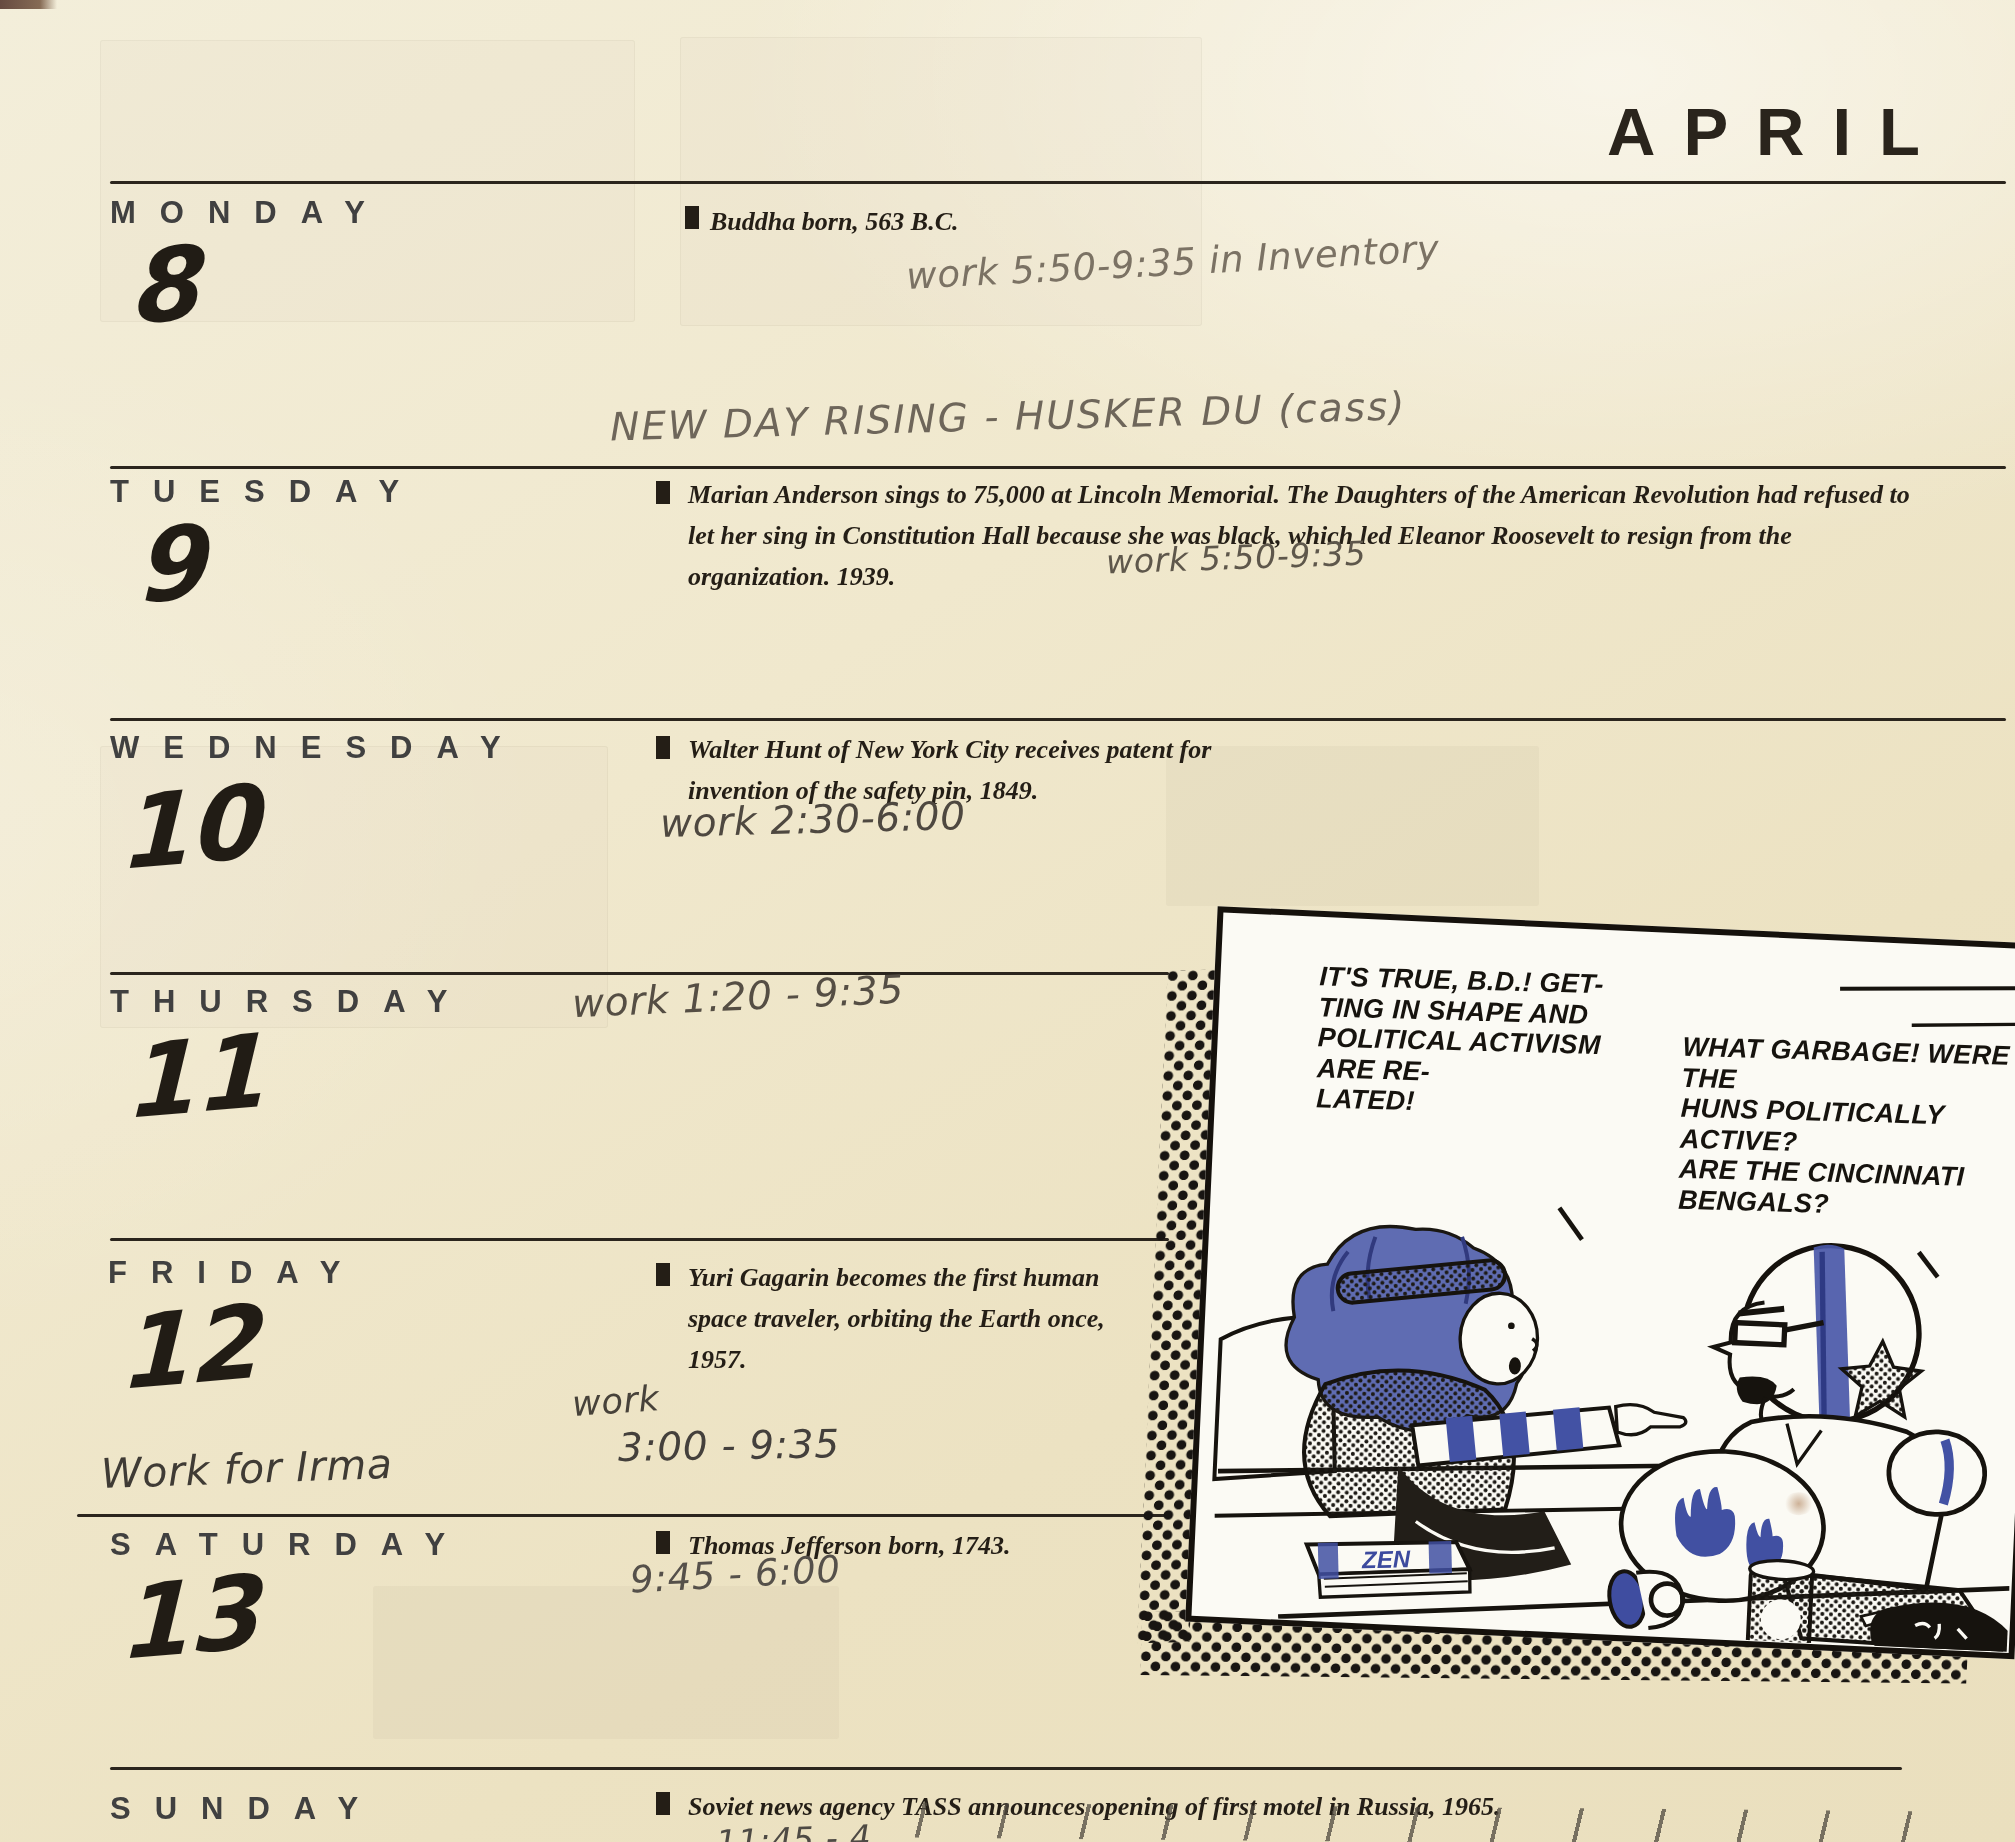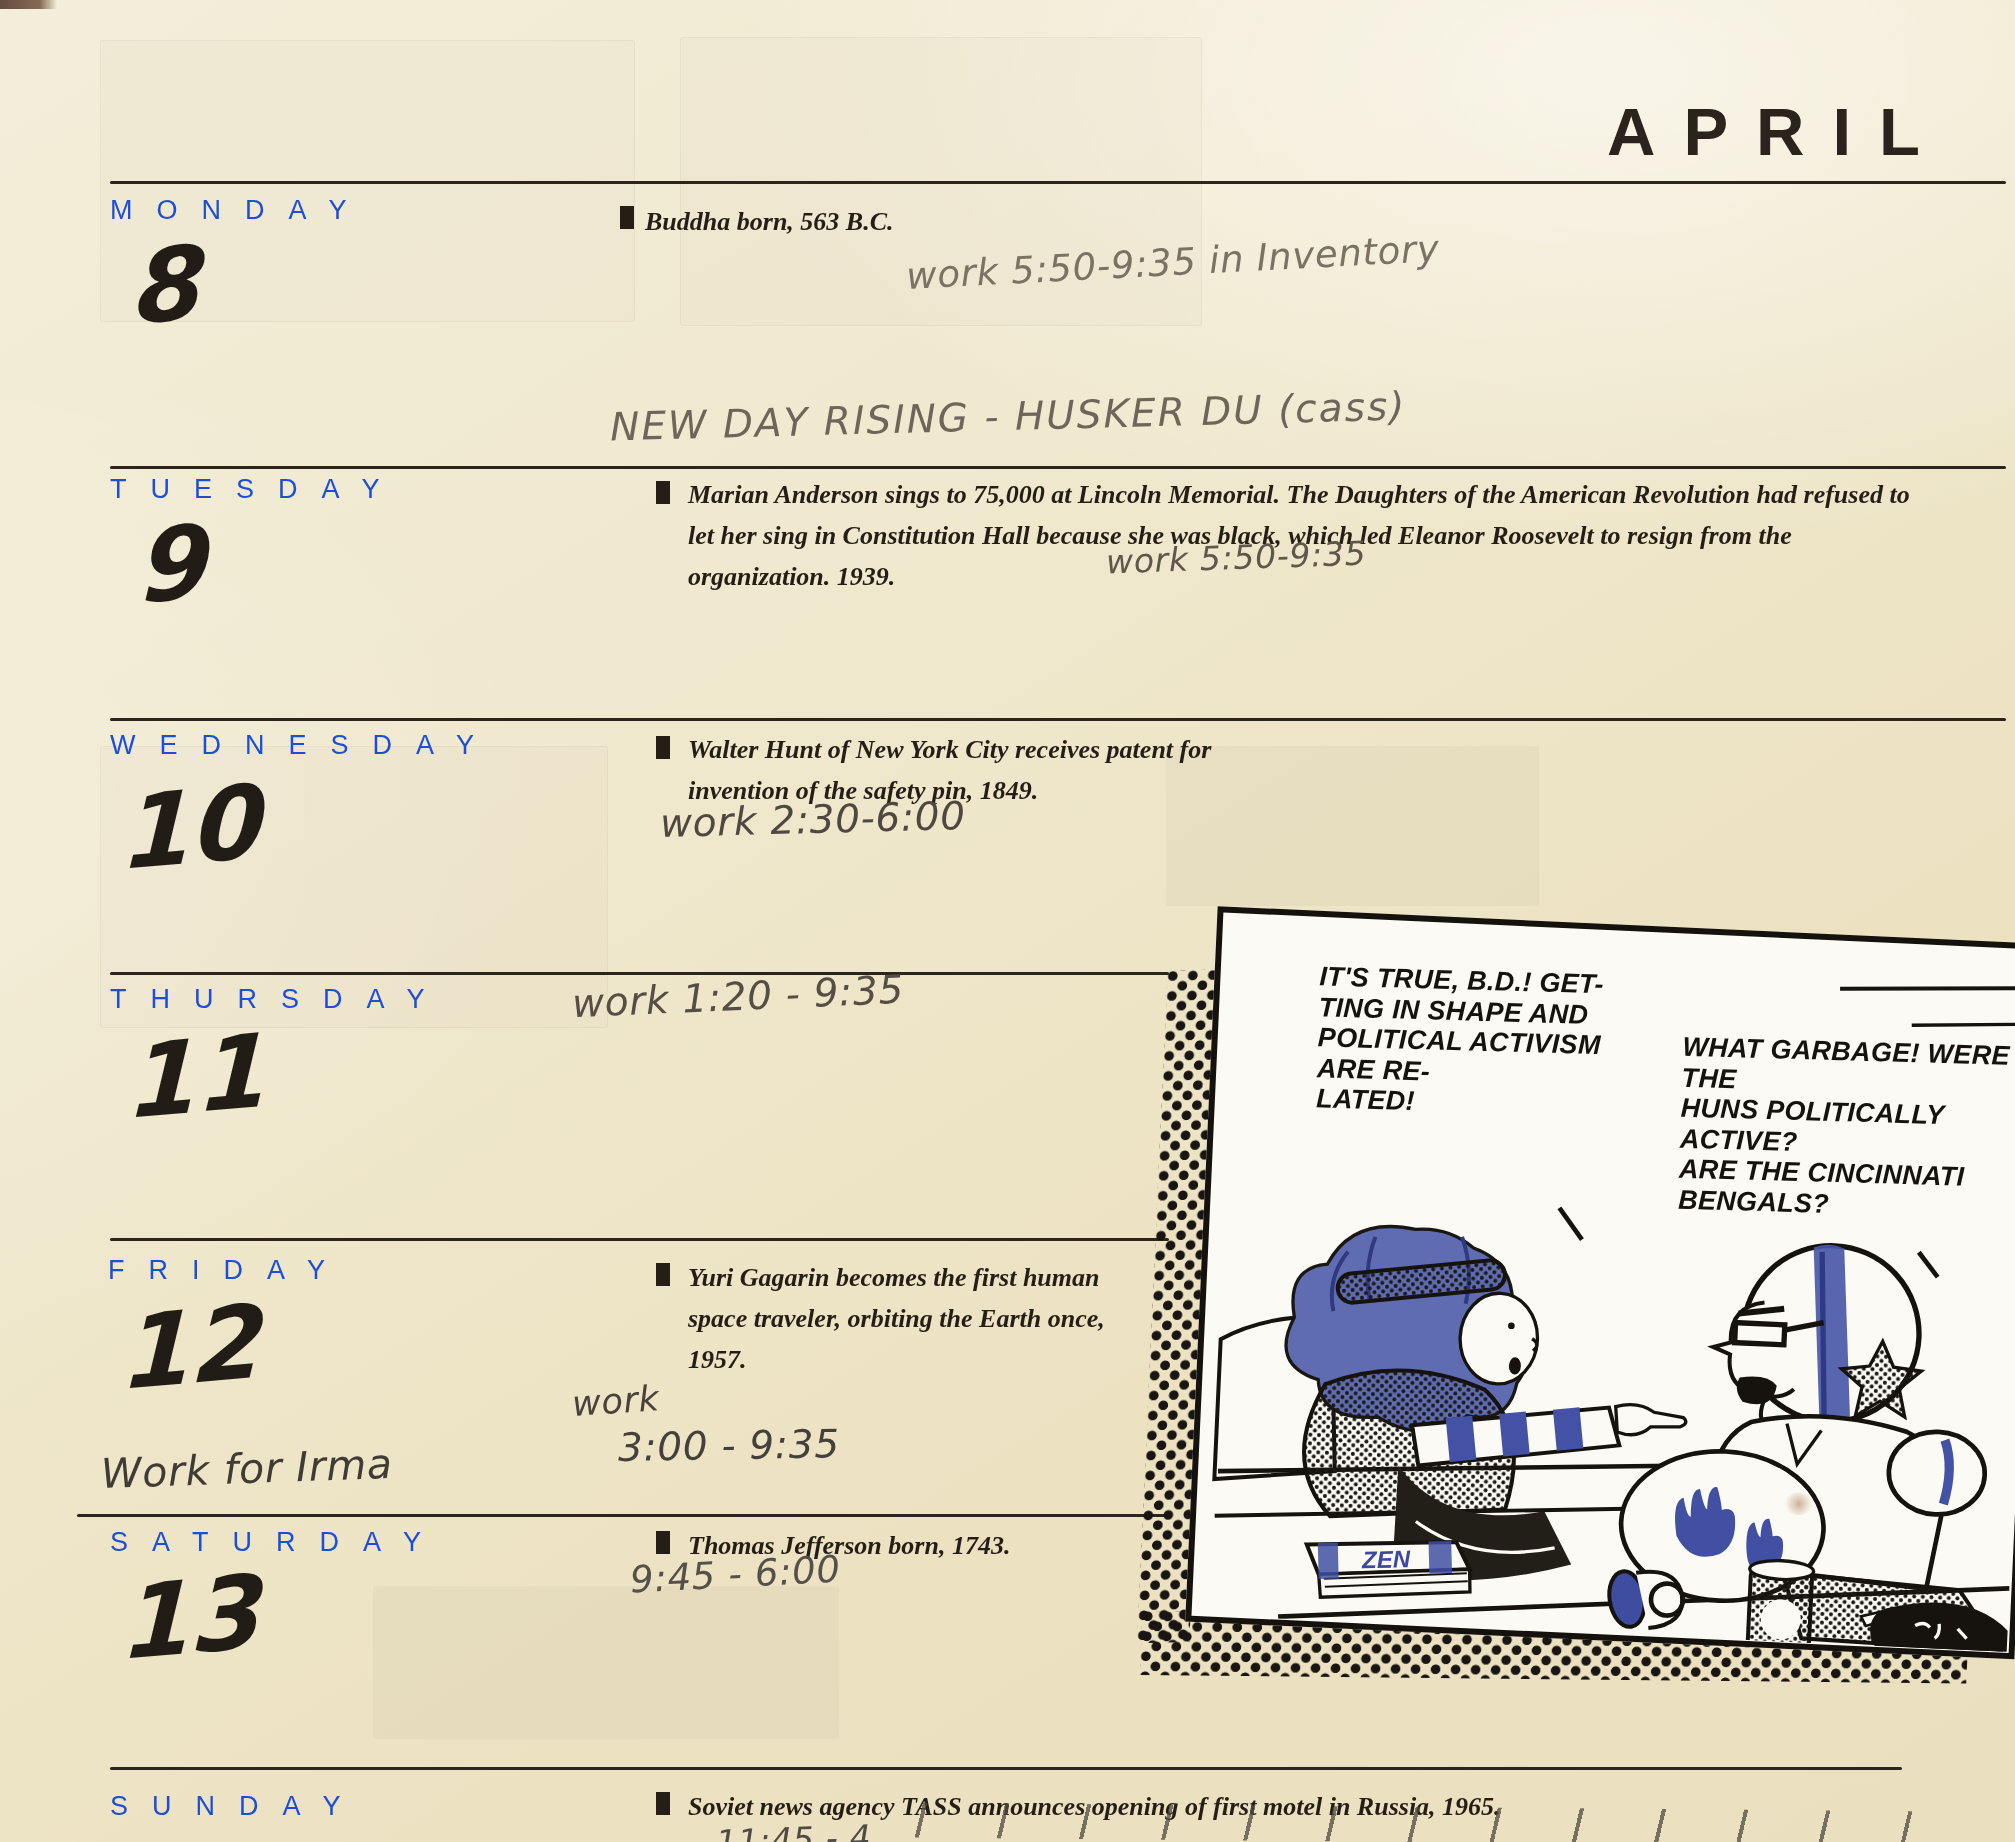--- a/index.html
+++ b/index.html
@@ -14,21 +14,21 @@
     color:#241f18;
   }
   .corner-mark{position:absolute;left:0;top:0;width:57px;height:9.3px;
     background:linear-gradient(90deg,#43221a,#6a4a33 70%,transparent);opacity:.8;}
   
   .ghost{position:absolute;border:1.3px solid rgba(110,100,70,.06);background:rgba(110,100,70,.025);border-radius:2.7px;}
   .ghost.fill{background:rgba(110,100,70,.05);border:none;}
 
   .rule{position:absolute;height:3.3px;background:#2b251d;border-radius:2px;}
 
-  .dayname{position:absolute;font-weight:normal;font-size:27px;letter-spacing:24px;color:#1d4ed8;white-space:nowrap;}
+  .dayname{position:absolute;font-weight:bold;font-size:31px;letter-spacing:24px;color:#404040;white-space:nowrap;}
   .daynum{position:absolute;font-family:"DejaVu Sans",sans-serif;font-style:italic;font-weight:bold;
     font-size:101px;color:#211c15;transform:rotate(-5deg) skewX(-8deg);line-height:1;}
 
   .fact{font-family:"Liberation Serif",serif;font-weight:bold;font-style:italic;
     font-size:26px;line-height:1.58;color:#241e16;}
   .factline{position:absolute;}
   .bullet{position:absolute;width:14px;height:22.7px;background:#241e16;}
   .facts-row{position:absolute;display:flex;gap:39px;white-space:nowrap;}
   .facts-row .fact-item{position:relative;padding-left:25px;}
   .facts-row .fact-item .b{position:absolute;left:0;top:5.3px;width:14px;height:22.7px;background:#241e16;}
@@ -73,21 +73,21 @@
 <div class="rule" style="left:110px;top:181px;width:1896px;"></div>
 <div class="rule" style="left:110px;top:466px;width:1896px;"></div>
 <div class="rule" style="left:110px;top:718px;width:1896px;"></div>
 <div class="rule" style="left:110px;top:972px;width:1059px;"></div>
 <div class="rule" style="left:110px;top:1238px;width:1059px;"></div>
 <div class="rule" style="left:77px;top:1514px;width:1093px;"></div>
 <div class="rule" style="left:110px;top:1767px;width:1792px;"></div>
 
 <div class="dayname" style="left:110px;top:195px;">MONDAY</div>
 <div class="daynum" style="left:137px;top:235px;">8</div>
-<div class="facts-row fact" style="left:620px;top:201px;">
+<div class="facts-row fact" style="left:685px;top:201px;">
   <span class="fact-item"><span class="b"></span><span>Buddha born, 563 B.C.</span></span>
 </div>
 <div class="hw" style="left:906px;top:241px;font-size:37px;color:#7b7264;transform:rotate(-3deg);">work 5:50-9:35 in Inventory</div>
 <div class="hw" style="left:610px;top:394px;font-size:39px;color:#6e665a;transform:rotate(-1.5deg);letter-spacing:2px;">NEW DAY RISING - HUSKER DU (cass)</div>
 
 <div class="dayname" style="left:110px;top:474px;">TUESDAY</div>
 <div class="daynum" style="left:143px;top:514px;">9</div>
 <span class="bullet" style="left:656px;top:481px;"></span>
 <div class="factline fact" style="left:688px;top:474px;width:1246px;">Marian Anderson sings to 75,000 at Lincoln Memorial. The Daughters of the American Revolution had refused to let her sing in Constitution Hall because she was black, which led Eleanor Roosevelt to resign from the organization. 1939.</div>
 <div class="hw" style="left:1106px;top:538px;font-size:33px;color:#5e574b;transform:rotate(-2deg);">work 5:50-9:35</div>

